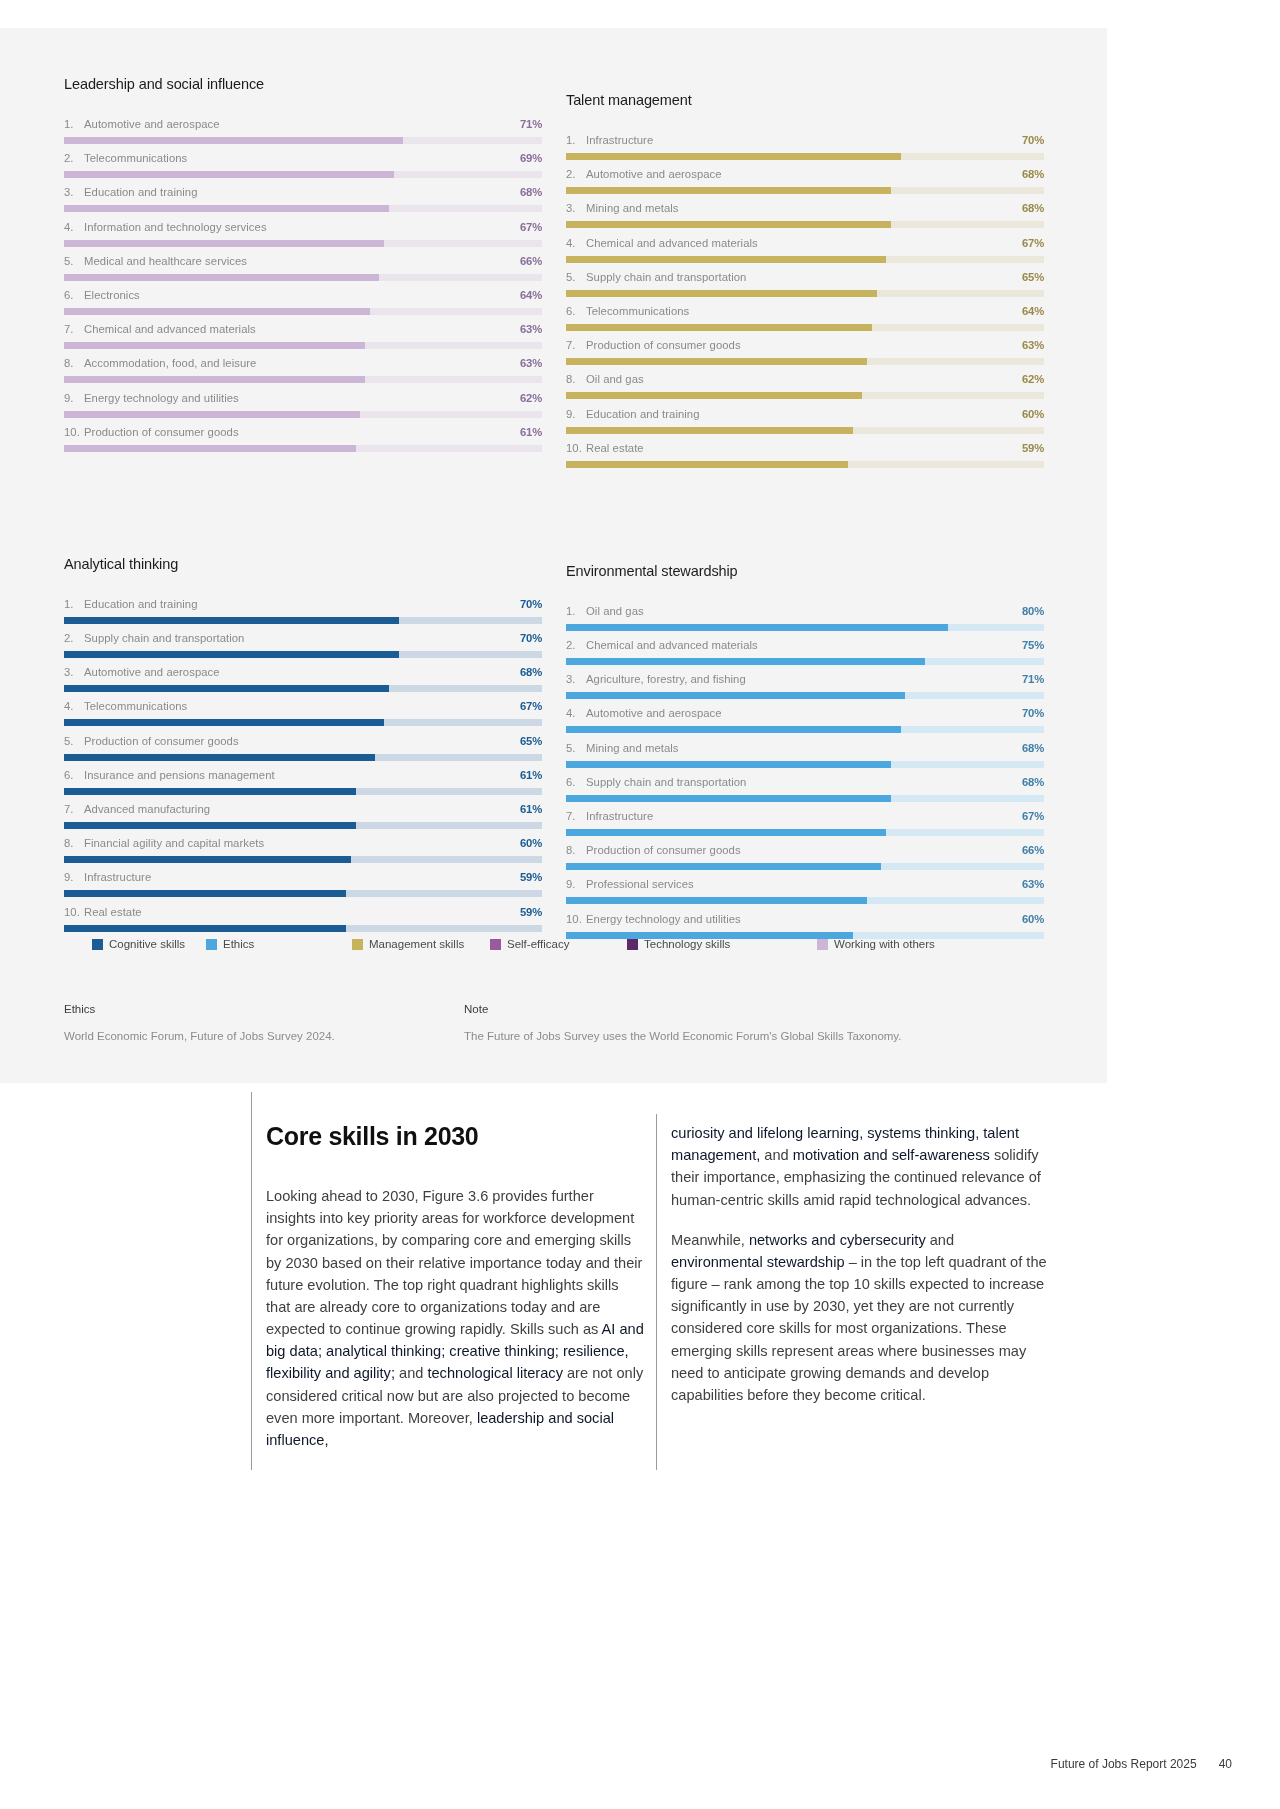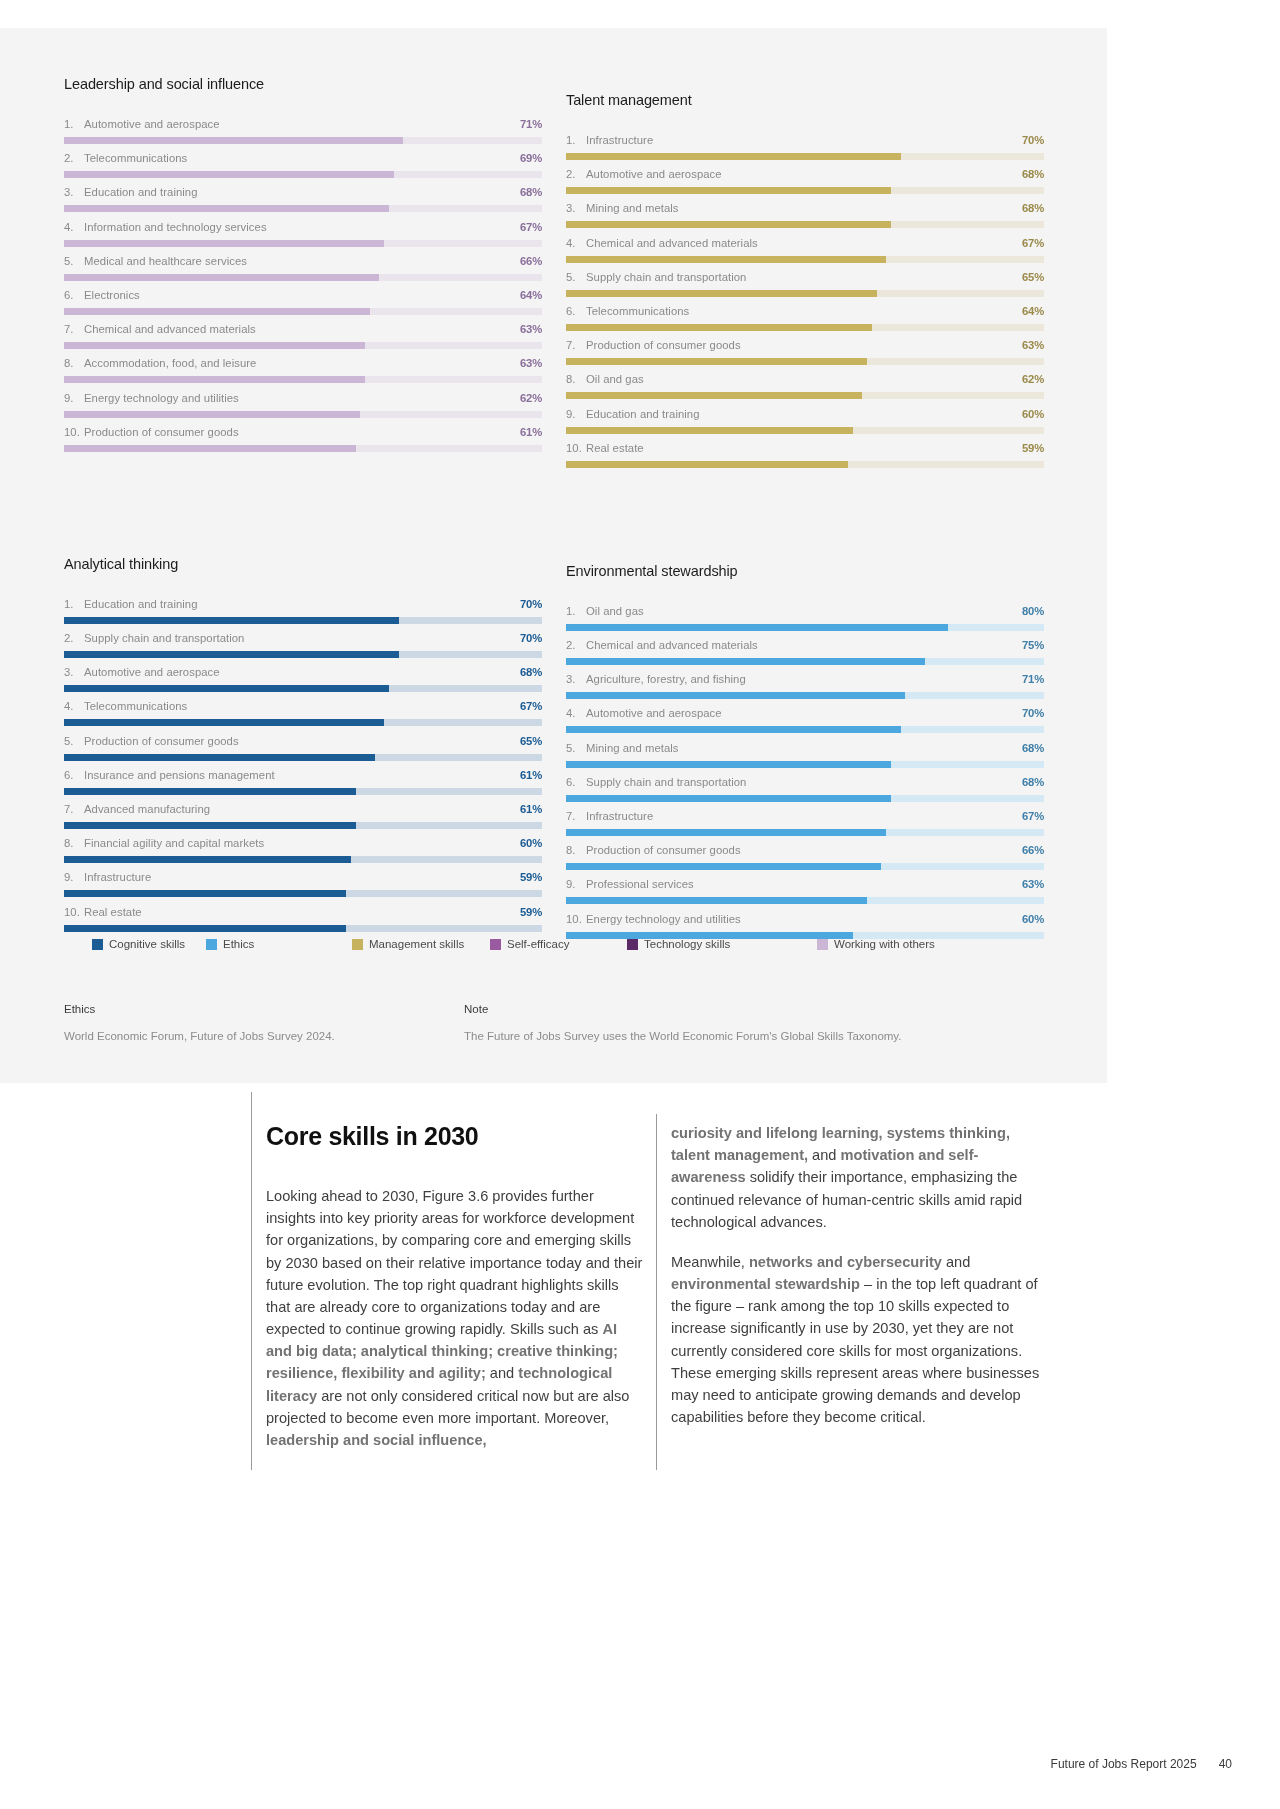--- a/index.html
+++ b/index.html
@@ -159,21 +159,21 @@
     color: #101010;
     letter-spacing: -0.3px;
     margin-bottom: 34px;
   }
   .article p {
     font-size: 14.6px;
     line-height: 1.52;
     color: #3f3f3f;
     margin-bottom: 18px;
   }
-  .article p b { font-weight: bold; color: #737373; }
+  .article p b { font-weight: normal; color: #0f172a; }
 
   
   .footer {
     position: absolute;
     right: 48px;
     bottom: 38px;
     font-size: 12px;
     color: #3a3a3a;
     display: flex;
     align-items: baseline;

